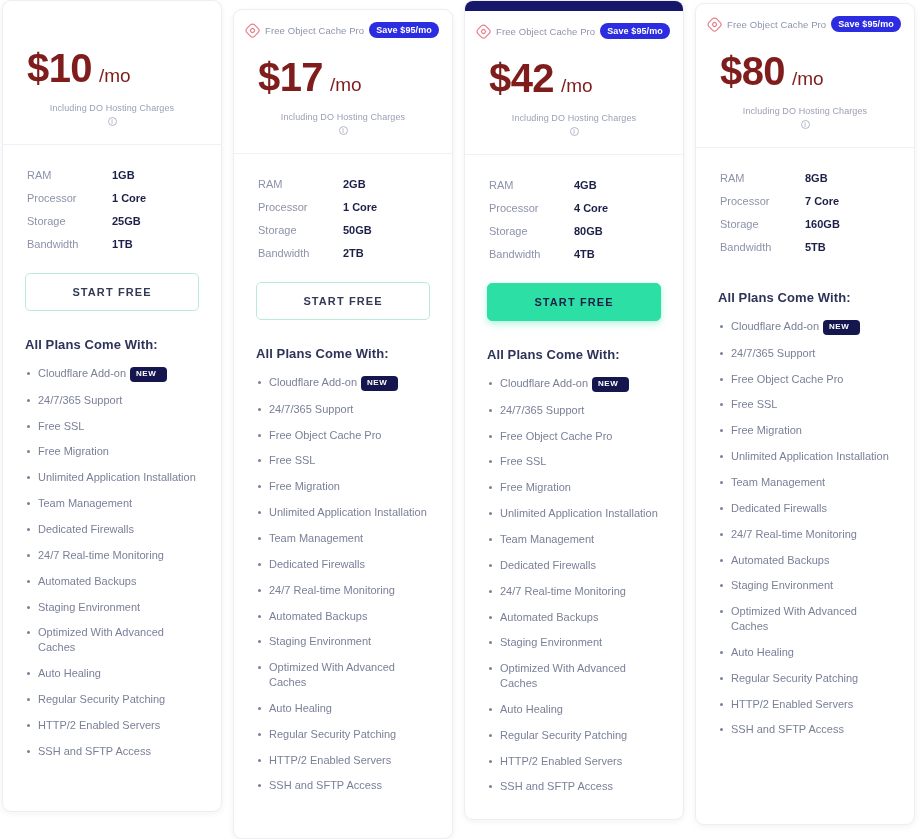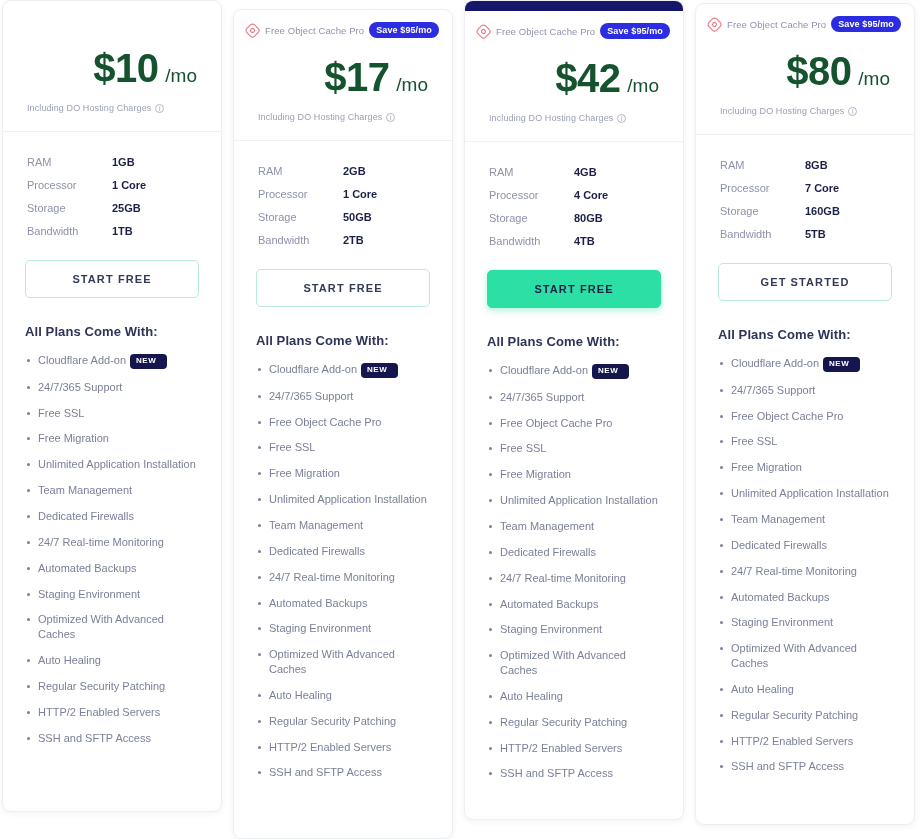--- a/index.html
+++ b/index.html
@@ -82,45 +82,45 @@
     padding: 2.5px 7px 3px 7px;
     white-space: nowrap;
     letter-spacing: 0.1px;
   }
 
   .price-block {
     padding: 16px 24px 0 24px;
   }
 
   .price {
-    color: #14532d;
+    color: #7f1d1d;
     font-weight: bold;
     font-size: 40px;
     line-height: 1.05;
     letter-spacing: -0.6px;
     display: flex;
     align-items: baseline;
-    justify-content: flex-end;
   }
   .price .per {
     font-size: 19px;
     font-weight: normal;
     letter-spacing: 0;
     margin-left: 7px;
   }
 
   .price-note {
     margin-top: 14px;
     font-size: 9px;
     color: #9a9fb5;
     display: flex;
     align-items: center;
     gap: 4px;
     letter-spacing: 0.1px;
     padding-bottom: 18px;
+    flex-direction: column;
   }
   .info-icon {
     display: inline-block;
     width: 9px; height: 9px;
     border: 1px solid #b3b7c8;
     border-radius: 50%;
     color: #9a9fb5;
     font-size: 7px;
     line-height: 7px;
     text-align: center;
@@ -437,23 +437,20 @@
           </div>
           <div class="spec-row">
             <span class="spec-key">Storage</span>
             <span class="spec-val">160GB</span>
           </div>
           <div class="spec-row">
             <span class="spec-key">Bandwidth</span>
             <span class="spec-val">5TB</span>
           </div>
         </div>
-        <div class="cta-wrap">
-          <button class="cta">GET STARTED</button>
-        </div>
         <div class="features">
           <div class="features-title">All Plans Come With:</div>
           <div class="feat"><span>Cloudflare Add-on</span><span class="new-pill">NEW</span></div>
           <div class="feat"><span>24/7/365 Support</span></div>
           <div class="feat"><span>Free Object Cache Pro</span></div>
           <div class="feat"><span>Free SSL</span></div>
           <div class="feat"><span>Free Migration</span></div>
           <div class="feat"><span>Unlimited Application Installation</span></div>
           <div class="feat"><span>Team Management</span></div>
           <div class="feat"><span>Dedicated Firewalls</span></div>

